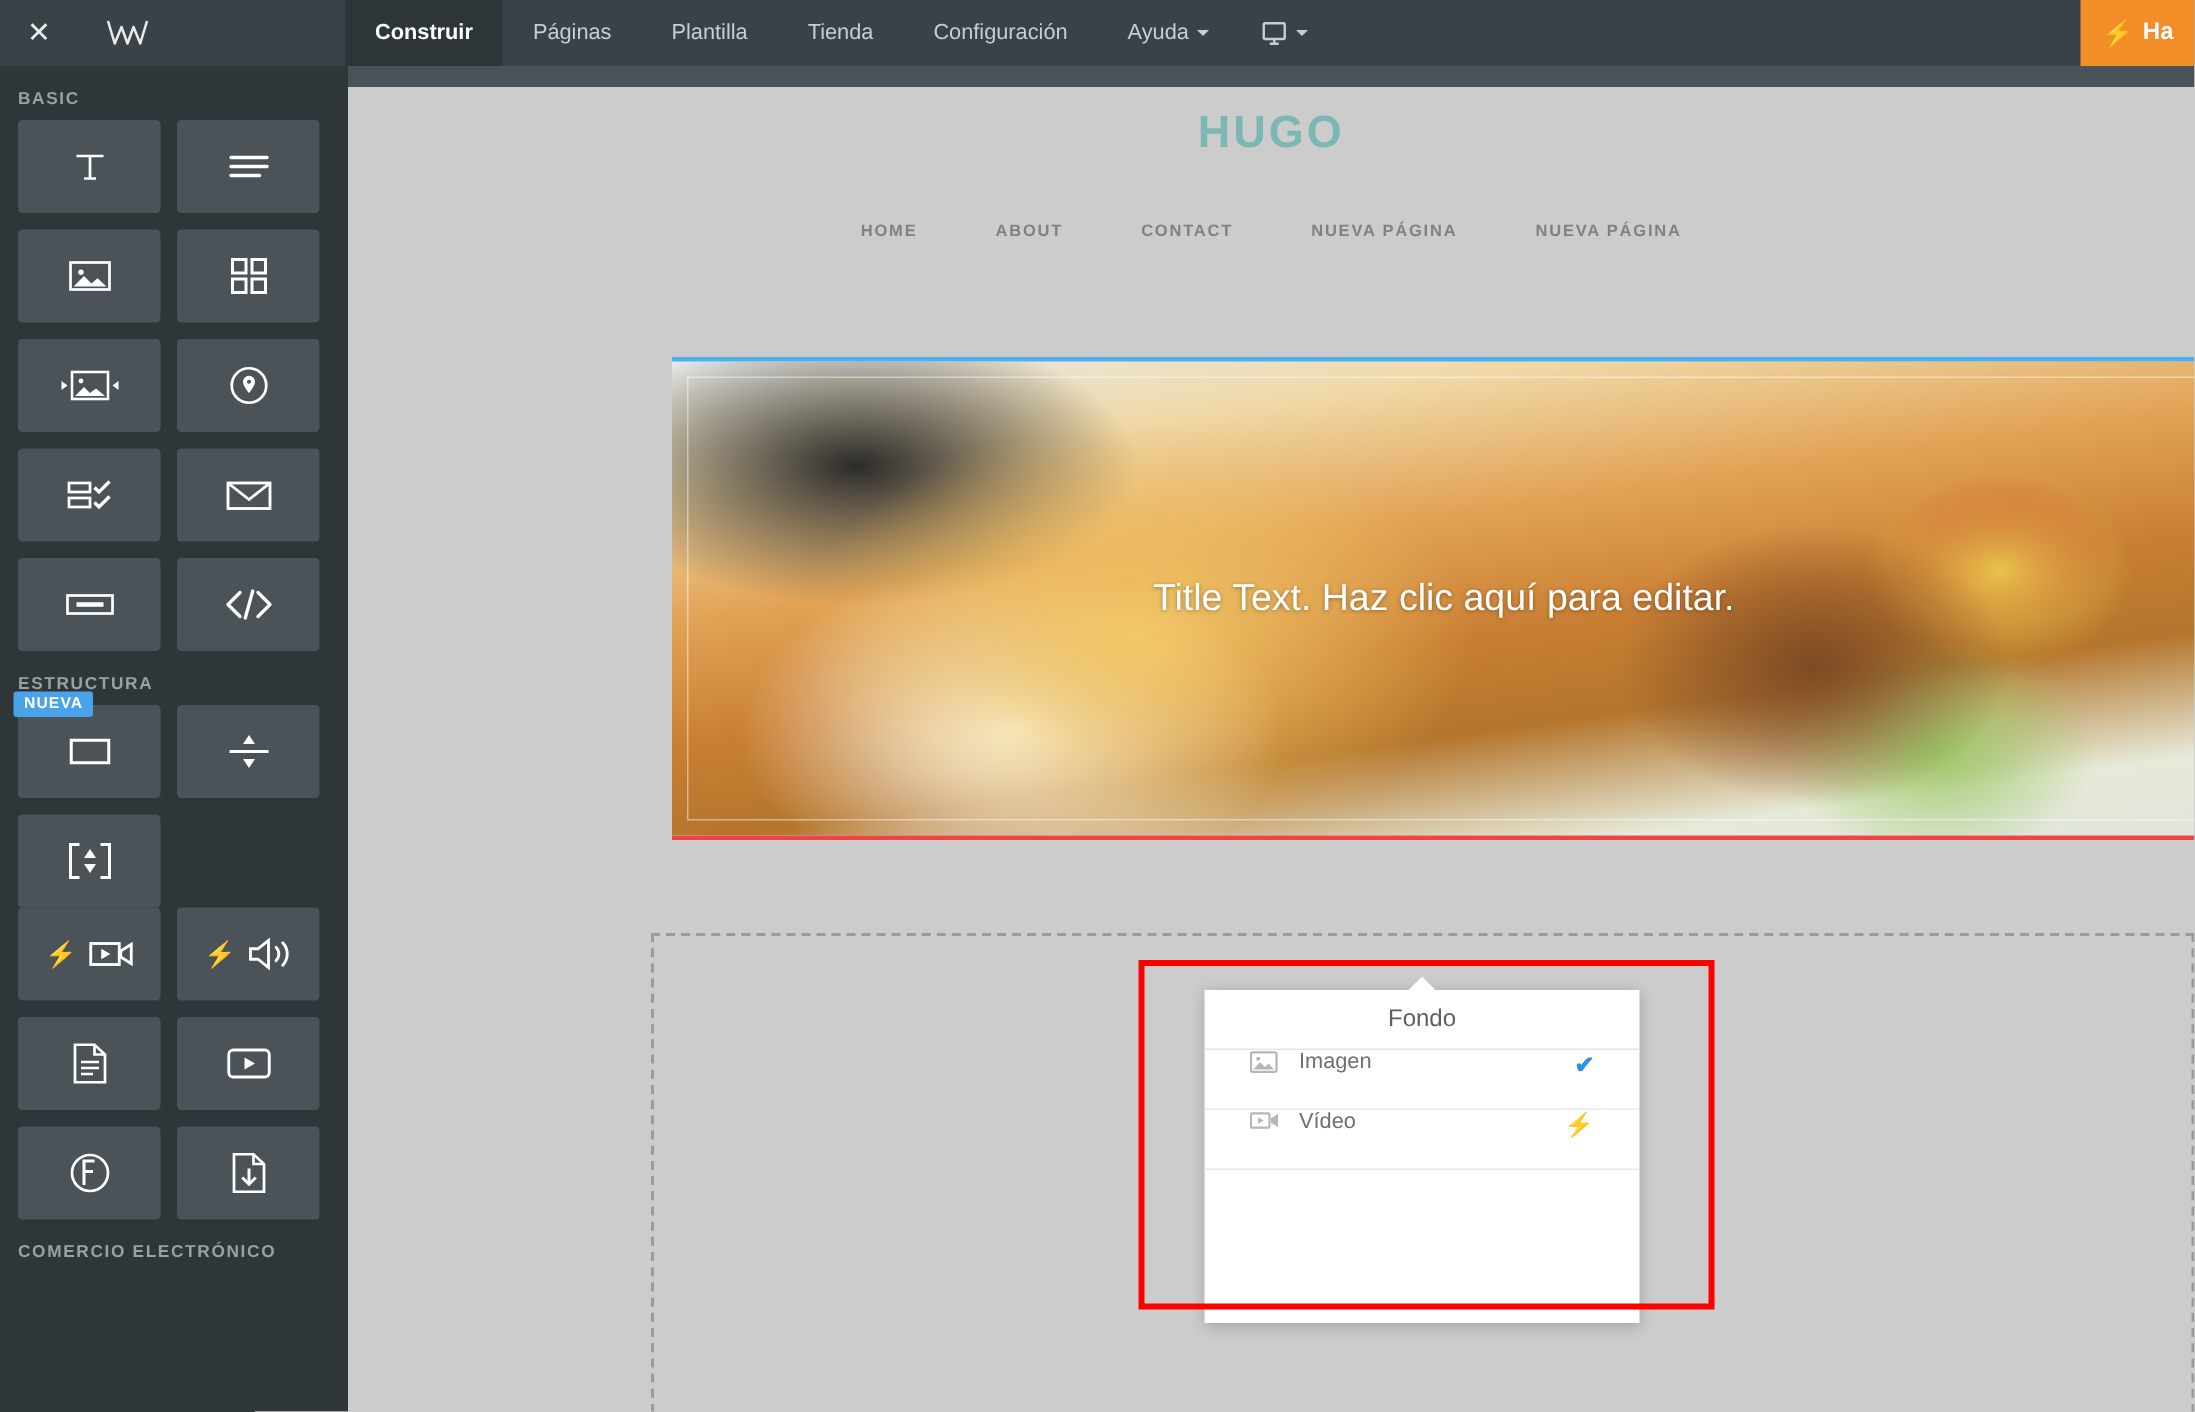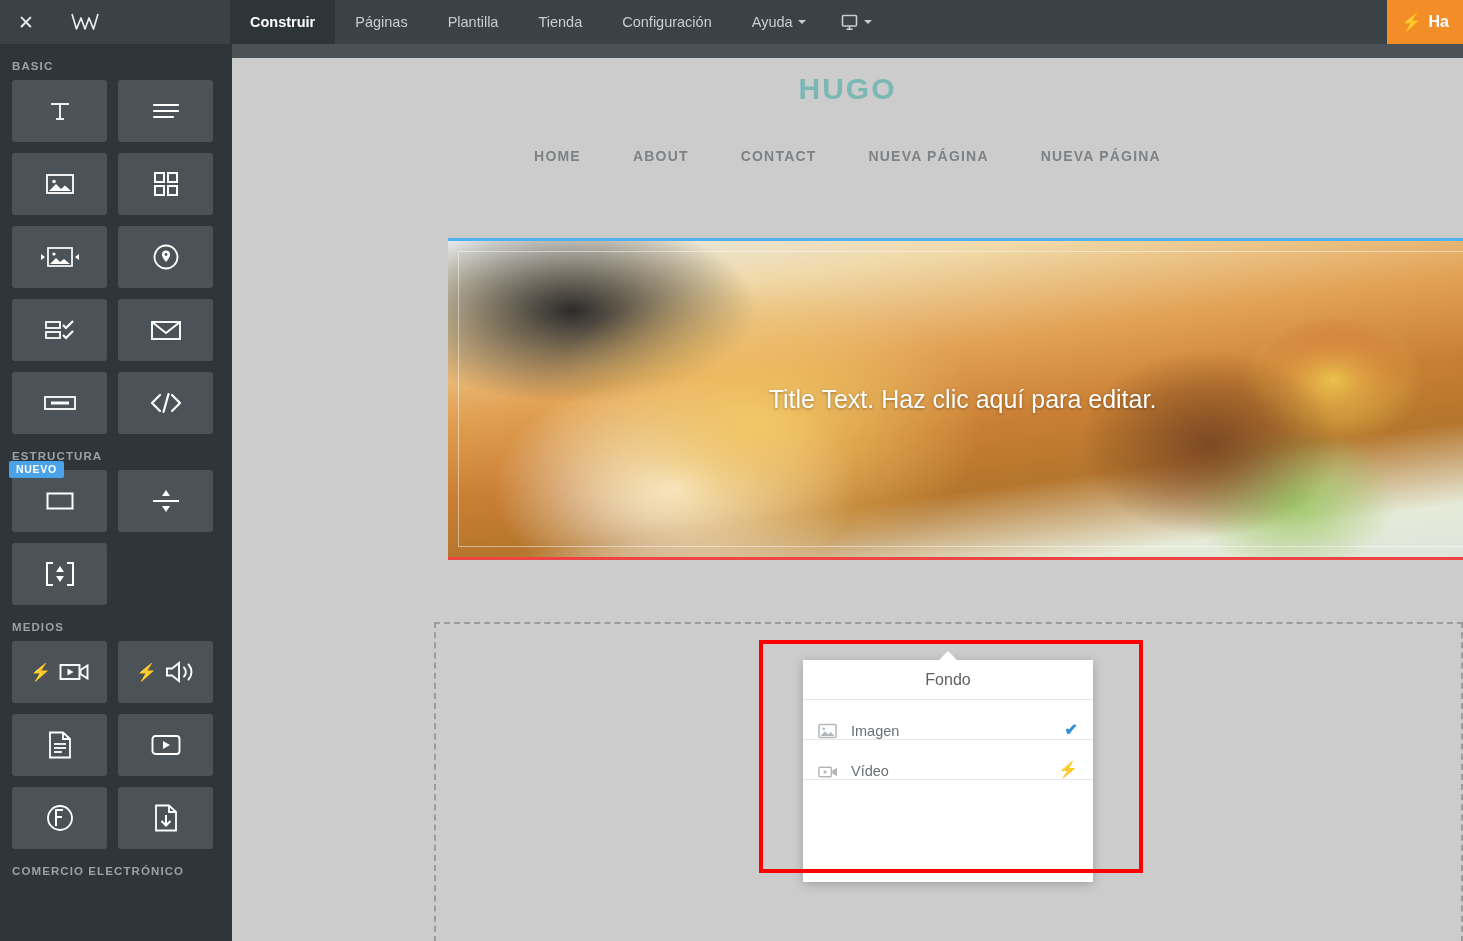--- a/index.html
+++ b/index.html
@@ -96,21 +96,21 @@
   #site-head { padding-top: 28px; text-align: center; }
   #site-logo {
     color: #7bb8b4; font-size: 30px; font-weight: bold;
     letter-spacing: 2px;
   }
   #site-nav {
     margin-top: 42px; display: flex; justify-content: center;
     gap: 52px;
   }
   .nav-link {
-    color: #7e8285; font-size: 14px; font-weight: bold;
+    color: #7e8285; font-size: 11px; font-weight: bold;
     letter-spacing: 1.2px; cursor: pointer; white-space: nowrap;
   }
 
   
   #hero {
     position: absolute; top: 194px; left: 216px;
     width: 1029px; height: 322px;
     border-top: 3px solid #4db1f0; border-bottom: 3px solid #ef4444;
     overflow: hidden;
   }
@@ -160,22 +160,22 @@
     position: absolute; top: -9px; left: 50%; margin-left: -9px;
     width: 0; height: 0;
     border-left: 9px solid transparent; border-right: 9px solid transparent;
     border-bottom: 9px solid #ffffff;
   }
   #fondo-title {
     height: 40px; display: flex; align-items: center; justify-content: center;
     color: #5b6165; font-size: 16px; border-bottom: 1px solid #e4e4e4;
   }
   .fondo-row {
-    height: 40px; display: flex; align-items: flex-end;
-    padding: 0 15px; gap: 13px;
+    height: 40px; display: flex; align-items: flex-start;
+    padding: 0 30px; gap: 13px;
     border-bottom: 1px solid #e8e8e8;
     cursor: pointer; color: #6a7074; font-size: 14.5px;
   }
   .fondo-row:last-of-type { border-bottom: 1px solid #e8e8e8; }
   .fondo-icon { width: 20px; display: flex; align-items: center; color: #b3b7ba; }
   .fondo-label { flex: 1; }
   .fondo-check { color: #2f8fe0; font-size: 16px; font-weight: bold; }
   .fondo-bolt { color: #f28d28; font-size: 16px; margin-left: 6px; }
   #fondo-blank { height: 120px; }
 
@@ -322,21 +322,21 @@
           <polyline points="22,3 30,11 22,19"></polyline>
           <line x1="18.5" y1="2" x2="13.5" y2="20"></line>
         </svg>
       </div>
     </div>
 
     <div class="sb-section">ESTRUCTURA</div>
     <div class="sb-grid">
 
       <div class="sb-tile">
-        <span class="badge-nuevo">NUEVO</span>
+        <span class="badge-nuevo">NUEVA</span>
         <svg width="28" height="18" viewBox="0 0 28 18" fill="none" stroke="#ffffff" stroke-width="2">
           <rect x="1.5" y="1.5" width="25" height="15"></rect>
         </svg>
       </div>
 
       <div class="sb-tile">
         <svg width="30" height="26" viewBox="0 0 30 26" fill="none" stroke="#ffffff" stroke-width="2">
           <line x1="2" y1="13" x2="28" y2="13"></line>
           <path d="M15 2 L19 8 L11 8 Z" fill="#ffffff" stroke="none"></path>
           <path d="M15 24 L19 18 L11 18 Z" fill="#ffffff" stroke="none"></path>
@@ -346,21 +346,20 @@
       <div class="sb-tile">
         <svg width="30" height="26" viewBox="0 0 30 26" fill="none" stroke="#ffffff" stroke-width="2">
           <polyline points="8,2 2,2 2,24 8,24"></polyline>
           <polyline points="22,2 28,2 28,24 22,24"></polyline>
           <path d="M15 5 L19 11 L11 11 Z" fill="#ffffff" stroke="none"></path>
           <path d="M15 21 L19 15 L11 15 Z" fill="#ffffff" stroke="none"></path>
         </svg>
       </div>
     </div>
 
-    <div class="sb-section">MEDIOS</div>
     <div class="sb-grid">
 
       <div class="sb-tile">
         <span class="tile-bolt">⚡</span>
         <svg width="30" height="20" viewBox="0 0 30 20" fill="none" stroke="#ffffff" stroke-width="1.9">
           <rect x="1.5" y="3" width="19" height="14"></rect>
           <path d="M21.5 8 L28.5 3.5 L28.5 16.5 L21.5 12 Z"></path>
           <path d="M8.5 6.5 L14.5 10 L8.5 13.5 Z" fill="#ffffff" stroke="none"></path>
         </svg>
       </div>

